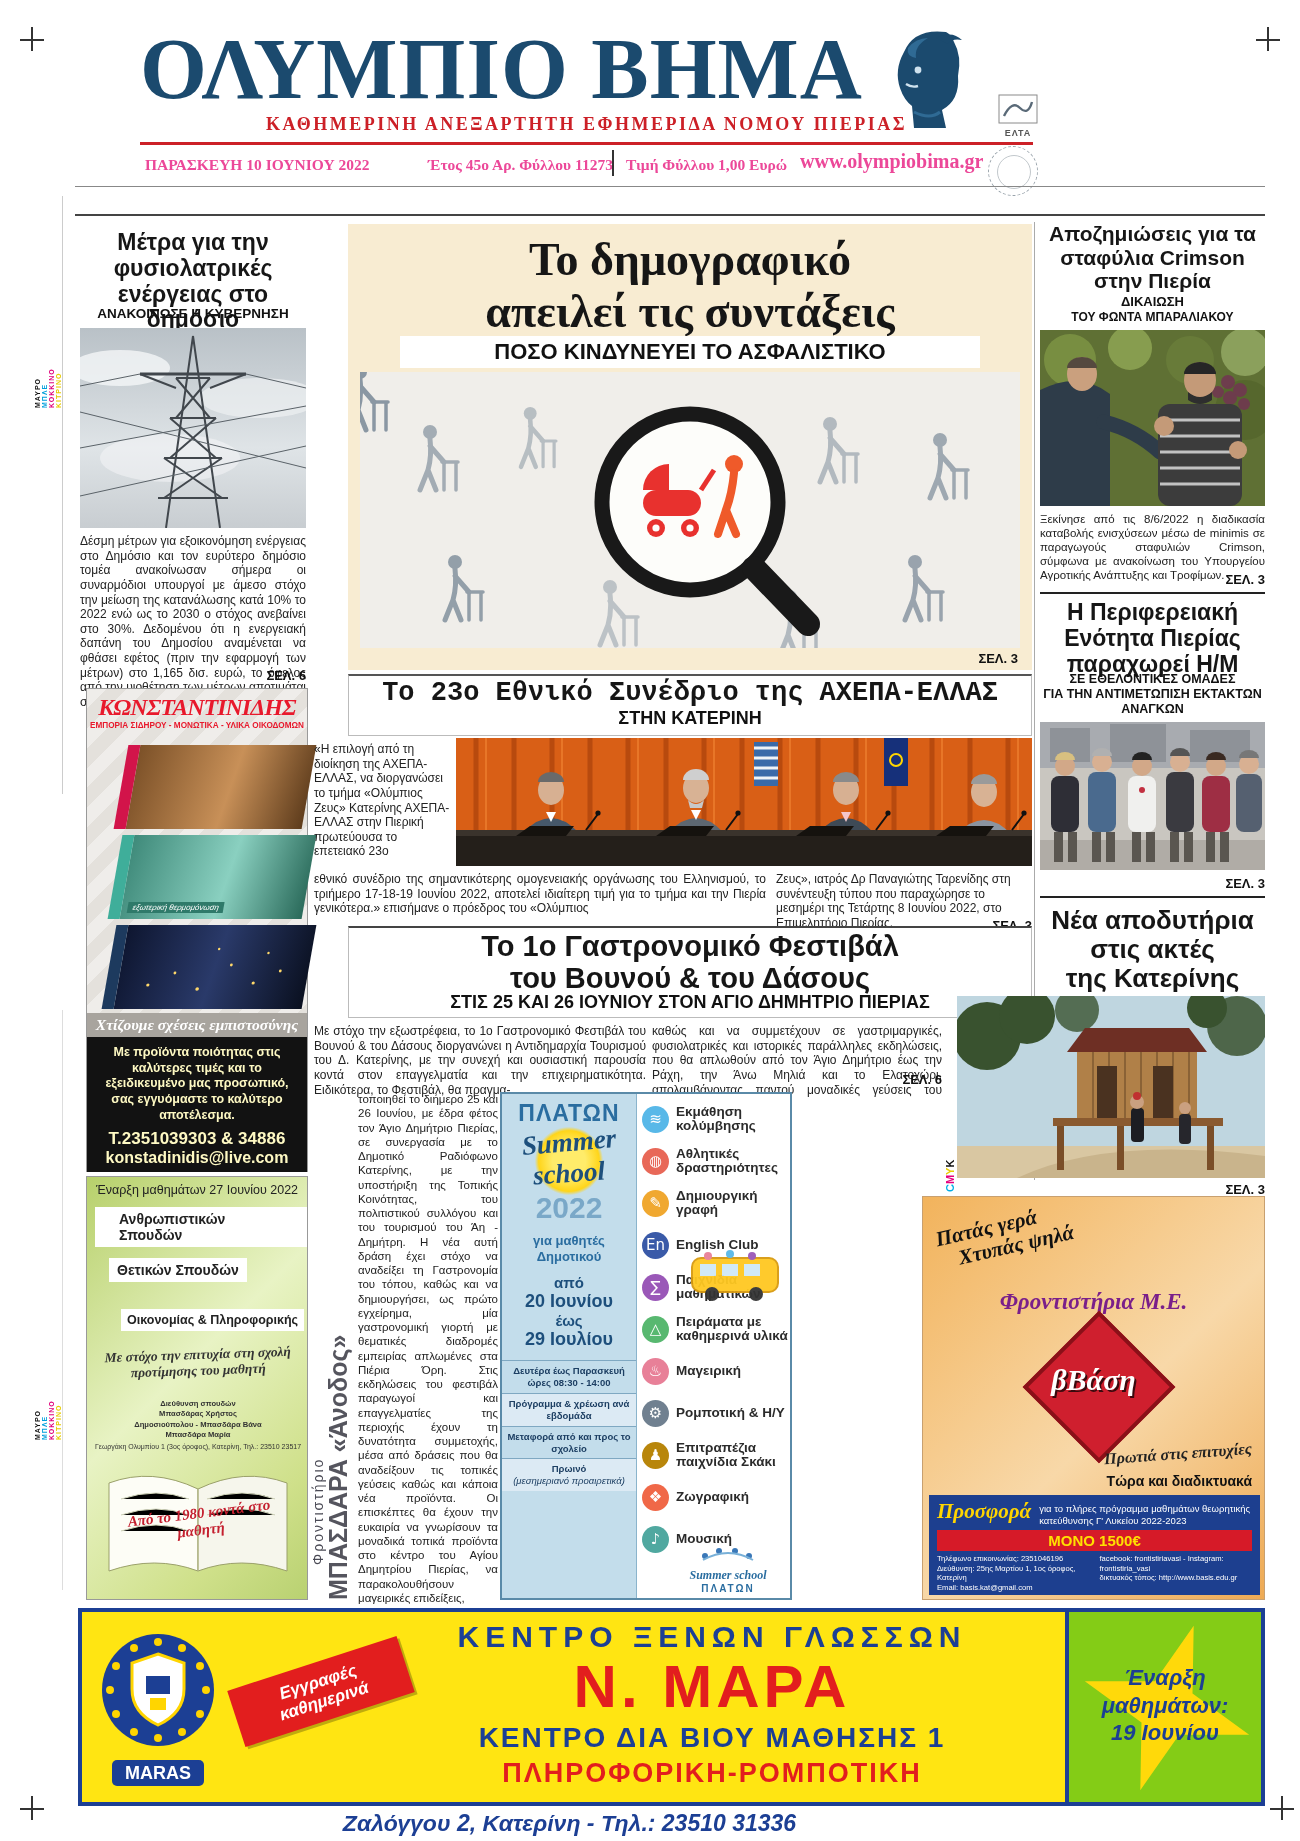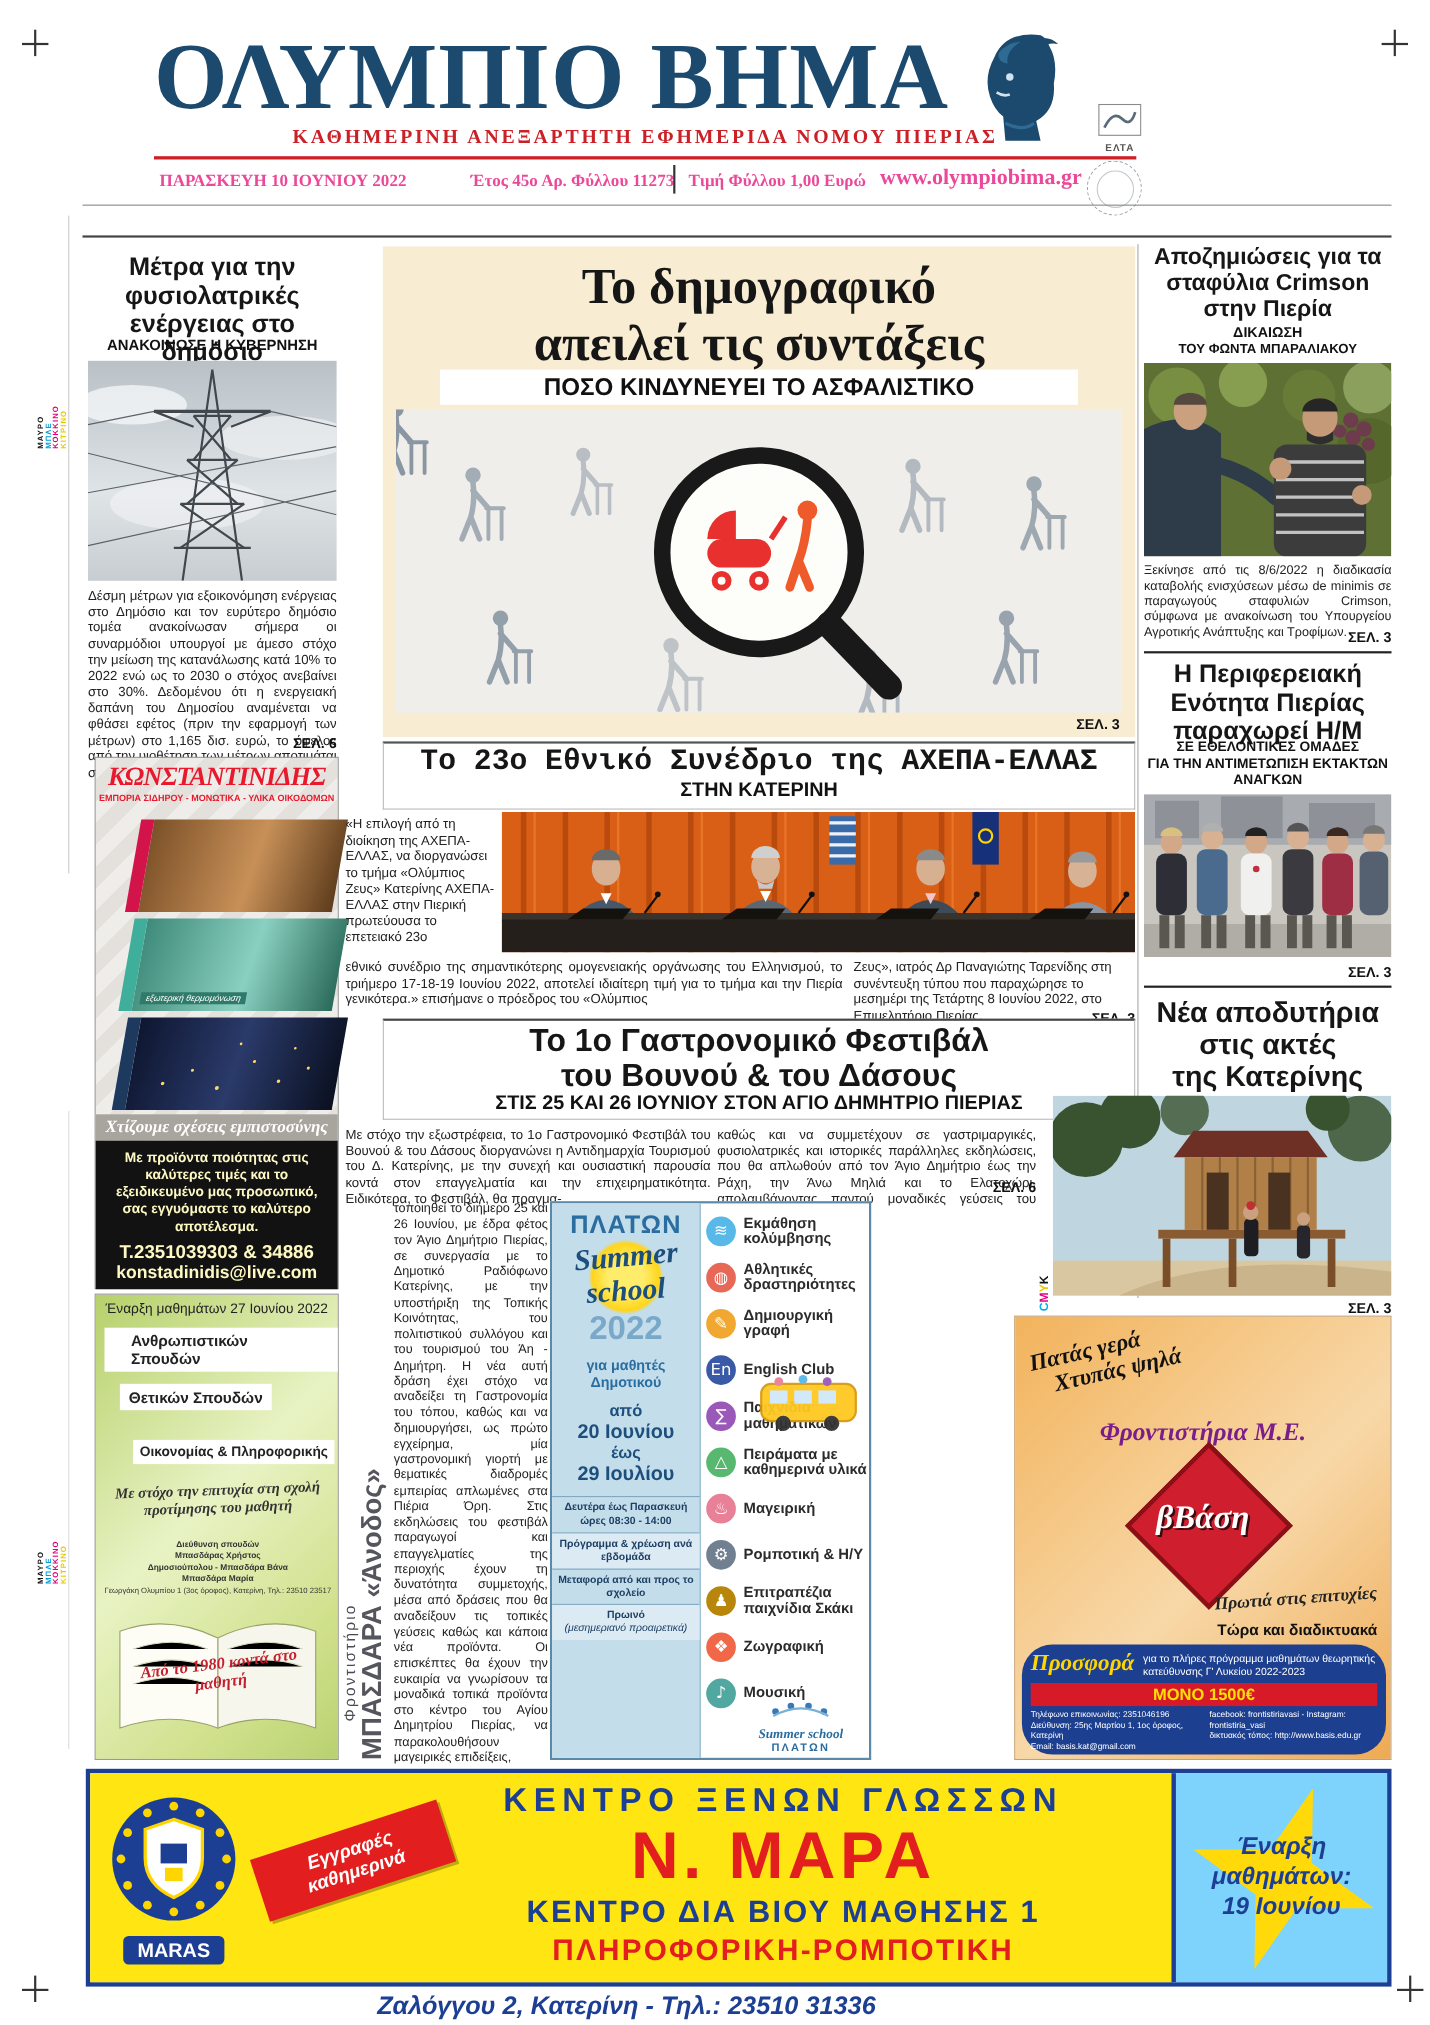--- a/index.html
+++ b/index.html
@@ -536,21 +536,21 @@
        background:linear-gradient(135deg,#f2b35c,#f8d8a8 55%,#eeaa54),repeating-linear-gradient(0deg,rgba(255,255,255,0.25) 0 1px,transparent 1px 28px),repeating-linear-gradient(90deg,rgba(255,255,255,0.25) 0 1px,transparent 1px 28px);background-blend-mode:multiply;">
     <div class="script" style="position:absolute;left:14px;top:16px;font-size:21px;color:#111;transform:rotate(-13deg);line-height:1.1;">
       <span>Πατάς γερά</span><br>
       <span style="padding-left:18px;">Χτυπάς ψηλά</span>
     </div>
     <div class="script ctr" style="position:absolute;left:0;top:92px;width:100%;font-size:23px;color:#7a1f8a;">Φροντιστήρια Μ.Ε.</div>
     <div style="position:absolute;left:122px;top:136px;width:100px;height:100px;background:#cf1f2e;border:4px solid #8a1018;transform:rotate(45deg);"></div>
     <div class="ctr script" style="position:absolute;left:0;top:166px;width:100%;font-size:30px;color:#fff;text-shadow:2px 2px 0 #3a0a0e;">βΒάση</div>
     <div class="script" style="position:absolute;right:12px;top:248px;font-size:16px;color:#222;transform:rotate(-4deg);">Πρωτιά στις επιτυχίες</div>
     <div style="position:absolute;right:12px;top:276px;font-size:14px;font-weight:bold;color:#111;">Τώρα και διαδικτυακά</div>
-    <div style="position:absolute;left:6px;top:298px;width:331px;height:100px;background:#1d3f8f;padding:0;box-sizing:border-box;border-radius:28px;">
+    <div style="position:absolute;left:6px;top:298px;width:331px;height:100px;background:#1d3f8f;padding:0;box-sizing:border-box;">
       <div style="display:flex;align-items:flex-start;gap:8px;padding:4px 8px 0;">
         <span class="script" style="font-size:21px;color:#ffd500;">Προσφορά</span>
         <span style="font-size:9.5px;color:#fff;line-height:1.25;padding-top:4px;">για το πλήρες πρόγραμμα μαθημάτων θεωρητικής κατεύθυνσης Γ' Λυκείου 2022-2023</span>
       </div>
       <div class="ctr" style="margin:3px 8px 0;background:#d61a28;color:#ffe000;font-weight:bold;font-size:15px;padding:2px 0;">ΜΟΝΟ 1500€</div>
       <div class="vasi-contact" style="padding:3px 8px 0;columns:2;column-gap:10px;">
           <div>Τηλέφωνο επικοινωνίας: 2351046196</div>
           <div>Διεύθυνση: 25ης Μαρτίου 1, 1ος όροφος, Κατερίνη</div>
           <div>Email: basis.kat@gmail.com</div>
           <div>facebook: frontistiriavasi - Instagram: frontistiria_vasi</div>
@@ -584,21 +584,21 @@
           <rect x="14" y="140" width="92" height="26" rx="5" fill="#1c3f94"></rect>
           <text x="60" y="159" text-anchor="middle" font-family="Liberation Sans, sans-serif" font-size="18" font-weight="bold" fill="#fff">MARAS</text>
         </svg>
       </div>
       <div class="abs ctr" style="left:150px;top:50px;width:170px;background:#e21e1e;color:#fff;font-style:italic;font-weight:bold;font-size:17px;line-height:1.15;padding:10px 4px;transform:rotate(-18deg);box-shadow:2px 3px 0 rgba(0,0,0,0.25);">Εγγραφές καθημερινά</div>
       <div class="abs ctr" style="left:320px;top:8px;width:620px;font-size:30px;font-weight:bold;color:#1c3f94;letter-spacing:6px;">ΚΕΝΤΡΟ ΞΕΝΩΝ ΓΛΩΣΣΩΝ</div>
       <div class="abs ctr" style="left:320px;top:40px;width:620px;font-size:60px;font-weight:bold;color:#e21e1e;letter-spacing:4px;">Ν. ΜΑΡΑ</div>
       <div class="abs ctr" style="left:320px;top:110px;width:620px;font-size:28px;font-weight:bold;color:#1c3f94;letter-spacing:2px;">ΚΕΝΤΡΟ ΔΙΑ ΒΙΟΥ ΜΑΘΗΣΗΣ 1</div>
       <div class="abs ctr" style="left:320px;top:146px;width:620px;font-size:27px;font-weight:bold;color:#e21e1e;letter-spacing:2px;">ΠΛΗΡΟΦΟΡΙΚΗ-ΡΟΜΠΟΤΙΚΗ</div>
     </div>
-    <div style="position:relative;flex:1;background:#7dd3fc;border-left:4px solid #1c3f94;">
+    <div style="position:relative;flex:1;background:#84cc16;border-left:4px solid #1c3f94;">
       <svg class="abs" style="left:8px;top:4px;" width="180" height="184" viewBox="0 0 200 200">
         <path d="M100,4 L122,76 L196,100 L122,124 L100,196 L78,124 L4,100 L78,76 Z" fill="#ffd90a" transform="rotate(18 100 100)"></path>
       </svg>
       <div class="abs ctr" style="left:0;top:52px;width:100%;font-size:22px;font-weight:bold;font-style:italic;color:#1c3f94;line-height:1.25;">
         <span>Έναρξη</span><br>
         <span>μαθημάτων:</span><br>
         <span>19 Ιουνίου</span>
       </div>
     </div>
   </div>

